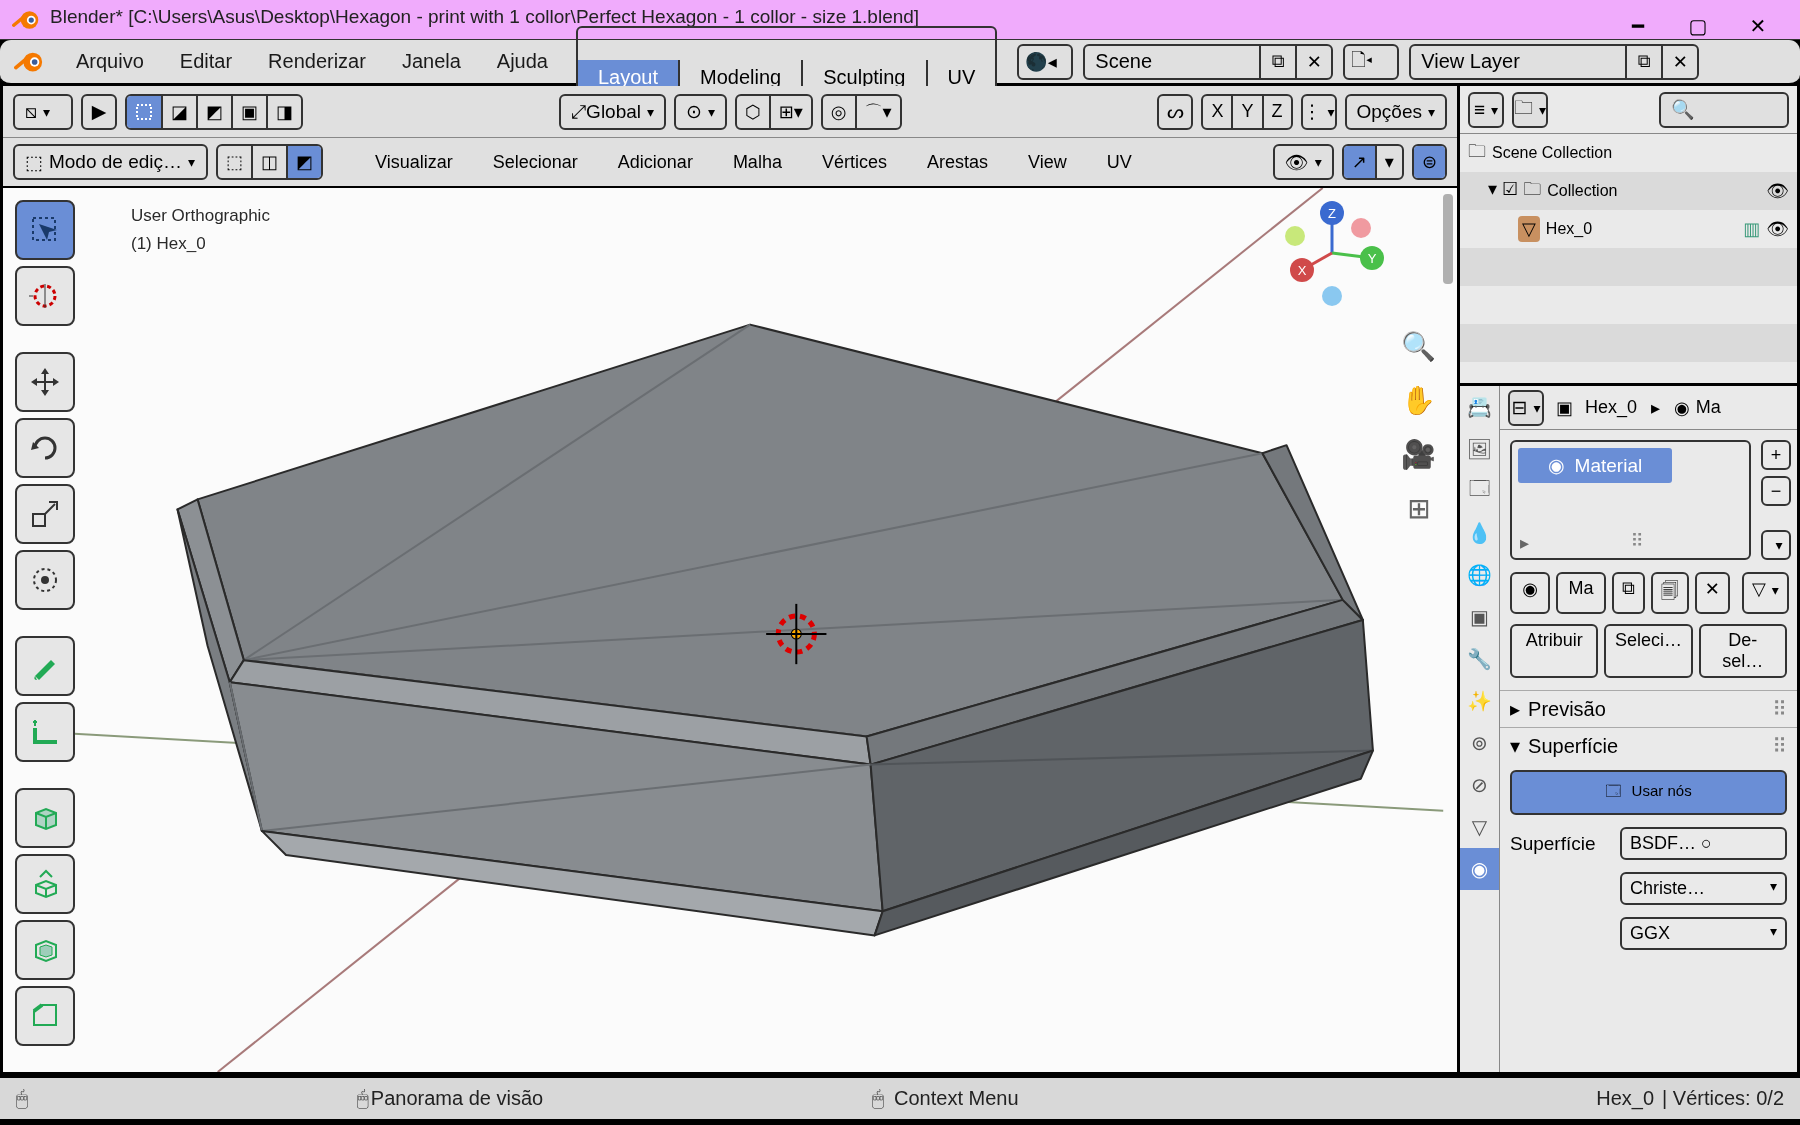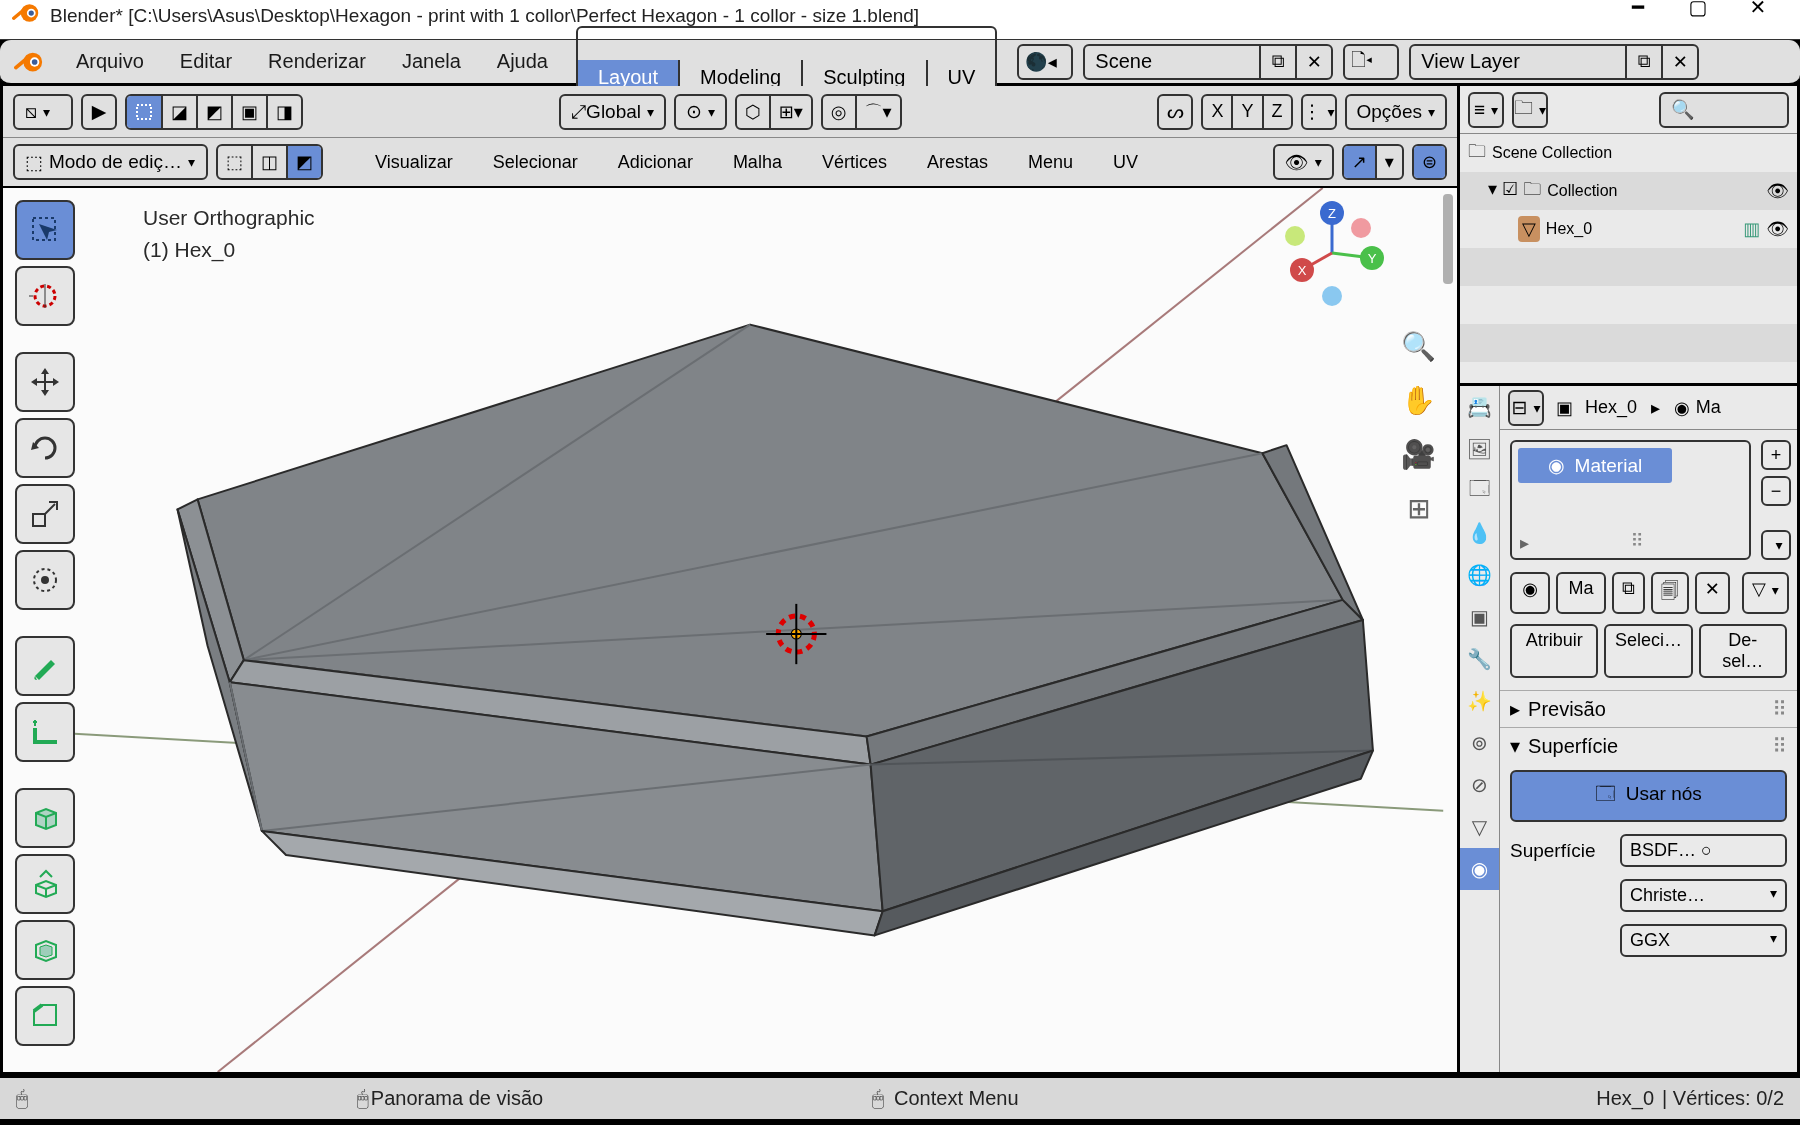--- a/index.html
+++ b/index.html
@@ -1,17 +1,17 @@
 <!DOCTYPE html>
 <html><head>
 <meta charset="utf-8">
 <style>
 * { margin:0; padding:0; box-sizing:border-box; font-family:"Segoe UI",Arial,sans-serif; }
 body { width:1800px; height:1125px; background:#000; overflow:hidden; font-size:18px; }
-.titlebar { height:40px; background:#ffffff; display:flex; align-items:flex-end; padding:12px 12px; border-bottom:1px solid #333; }
+.titlebar { height:40px; background:#f0abfc; display:flex; align-items:flex-start; padding:6px 12px; border-bottom:1px solid #333; }
 .titlebar .logo { width:28px; height:28px; margin-right:10px; }
 .titlebar .title { flex:1; font-size:19px; color:#222; }
 .titlebar .ctl { width:60px; height:40px; display:flex; align-items:center; justify-content:center; font-size:20px; }
 .topmenu { height:46px; background:#e0e0e0; display:flex; align-items:center; border-bottom:3px solid #000;border-radius:11px; }
 .topmenu .blogo { width:30px; height:30px; margin:0 14px; }
 .topmenu .mitem { padding:10px 18px; font-size:20px; color:#1a1a1a; }
 .topmenu .tabs { display:flex; margin-left:10px; border:2px solid #333; border-radius:6px; overflow:hidden; }
 .topmenu .tab { padding:6px 20px; font-size:20px; border-right:2px solid #333; background:#e0e0e0;margin-top:32px; }
 .topmenu .tab.active { background:#6a8ed6; color:#fff; }
 .topmenu .scenebox { display:flex; align-items:center; margin-left:10px; border:2px solid #333; border-radius:6px; height:36px; background:#e0e0e0; }
@@ -25,21 +25,21 @@
 .btn.sq { width:36px; justify-content:center; padding:0; }
 .btngrp { display:flex; border:2px solid #333; border-radius:6px; overflow:hidden; }
 .btngrp > div { padding:4px 8px; border-right:2px solid #333; display:flex; align-items:center; height:32px; }
 .btngrp > div:last-child { border-right:0; }
 .btngrp > div.blue { background:#6a8ed6; }
 .viewport { flex:1; position:relative; background:#fbfbfb; overflow:hidden; }
 .vtools { position:absolute; left:12px; top:12px; display:flex; flex-direction:column; gap:6px; }
 .vtools .tool { width:60px; height:60px; border:2px solid #333; border-radius:8px; background:#e6e6e6; display:flex; align-items:center; justify-content:center; }
 .vtools .tool.active { background:#6a8ed6; }
 .vtools .gap { height:14px; }
-.vinfo { position:absolute; left:140px; top:18px; font-size:21px; color:#2a2a2a; text-shadow:1px 1px 0 #fff; }
+.vinfo { position:absolute; left:128px; top:18px; font-size:17px; color:#2a2a2a; text-shadow:1px 1px 0 #fff; }
 .gizmo { position:absolute; right:70px; top:10px; width:110px; height:110px; }
 .rbtns { position:absolute; right:20px; top:140px; display:flex; flex-direction:column; gap:18px; }
 .rbtns .rb { width:36px; height:36px; display:flex; align-items:center; justify-content:center; color:#666; font-size:28px; }
 .right { width:340px; display:flex; flex-direction:column; border:3px solid #000; border-left:0; border-top:0; }
 .outliner { height:300px; background:#eaeaea; border-bottom:3px solid #000; display:flex; flex-direction:column; }
 .outlhead { height:48px; display:flex; align-items:center; padding:0 8px; gap:8px; border-bottom:1px solid #888; }
 .outltree { flex:1; overflow:auto; }
 .outlrow { display:flex; align-items:center; height:38px; padding:0 8px; }
 .outlrow .ind { display:inline-block; }
 .outlrow .lbl { flex:1; margin-left:6px; font-size:16px; }
@@ -50,21 +50,21 @@
 .ptab.active { background:#6a8ed6; color:#fff; }
 .pbody { flex:1; display:flex; flex-direction:column; overflow:hidden; }
 .pbodyhead { height:44px; display:flex; align-items:center; padding:0 8px; gap:6px; border-bottom:1px solid #888; }
 .matslot { margin:10px; border:2px solid #333; border-radius:6px; padding:6px; min-height:120px; position:relative; }
 .matslot .mat { background:#6a8ed6; color:#fff; padding:6px 30px; border-radius:3px; display:inline-block; font-size:19px; }
 .matops { display:flex; flex-direction:column; gap:6px; margin-right:6px; }
 .matops .op { width:30px; height:30px; border:2px solid #333; border-radius:6px; display:flex; align-items:center; justify-content:center; }
 .matrow { display:flex; padding:2px 10px; gap:6px; }
 .matrow .mb { border:2px solid #333; border-radius:6px; padding:4px 8px; font-size:18px; flex:1; text-align:center; }
 .panel { padding:6px 10px; font-size:20px; display:flex; align-items:center; border-top:1px solid #aaa; }
-.usenodes { margin:6px 10px; background:#6a8ed6; border:2px solid #333; border-radius:6px; padding:8px; text-align:center; font-size:19px; }
+.usenodes { margin:6px 10px; background:#6a8ed6; border:2px solid #333; border-radius:6px; padding:8px; text-align:center; font-size:15px; }
 .proprow { display:flex; align-items:center; padding:6px 10px; }
 .proprow .plabel { width:110px; font-size:19px; }
 .proprow .pval { flex:1; border:2px solid #333; border-radius:6px; padding:4px 8px; display:flex; font-size:18px; }
 .status { height:44px; background:#d8d8d8; display:flex; align-items:center; padding:0 16px; border-top:3px solid #000; font-size:20px; color:#222; }
 .status .sitem { display:flex; align-items:center; margin-right:80px; }
 .hexsvg { position:absolute; left:0; top:0; width:100%; height:100%; }
 .dd::after { content:"▾"; margin-left:6px; font-size:14px; }
 </style>
 </head>
 <body>
@@ -165,21 +165,21 @@
         <div>◫</div>
         <div class="blue">◩</div>
       </div>
       <div style="width:20px"></div>
       <div class="mitem" style="padding:6px 16px">Visualizar</div>
       <div class="mitem" style="padding:6px 16px">Selecionar</div>
       <div class="mitem" style="padding:6px 16px">Adicionar</div>
       <div class="mitem" style="padding:6px 16px">Malha</div>
       <div class="mitem" style="padding:6px 16px">Vértices</div>
       <div class="mitem" style="padding:6px 16px">Arestas</div>
-      <div class="mitem" style="padding:6px 16px">Menu</div>
+      <div class="mitem" style="padding:6px 16px">View</div>
       <div class="mitem" style="padding:6px 16px">UV</div>
       <div style="flex:1"></div>
       <div class="btn dd">👁</div>
       <div class="btngrp">
         <div class="blue">↗</div>
         <div>▾</div>
       </div>
       <div class="btngrp">
         <div class="blue">⊜</div>
       </div>

